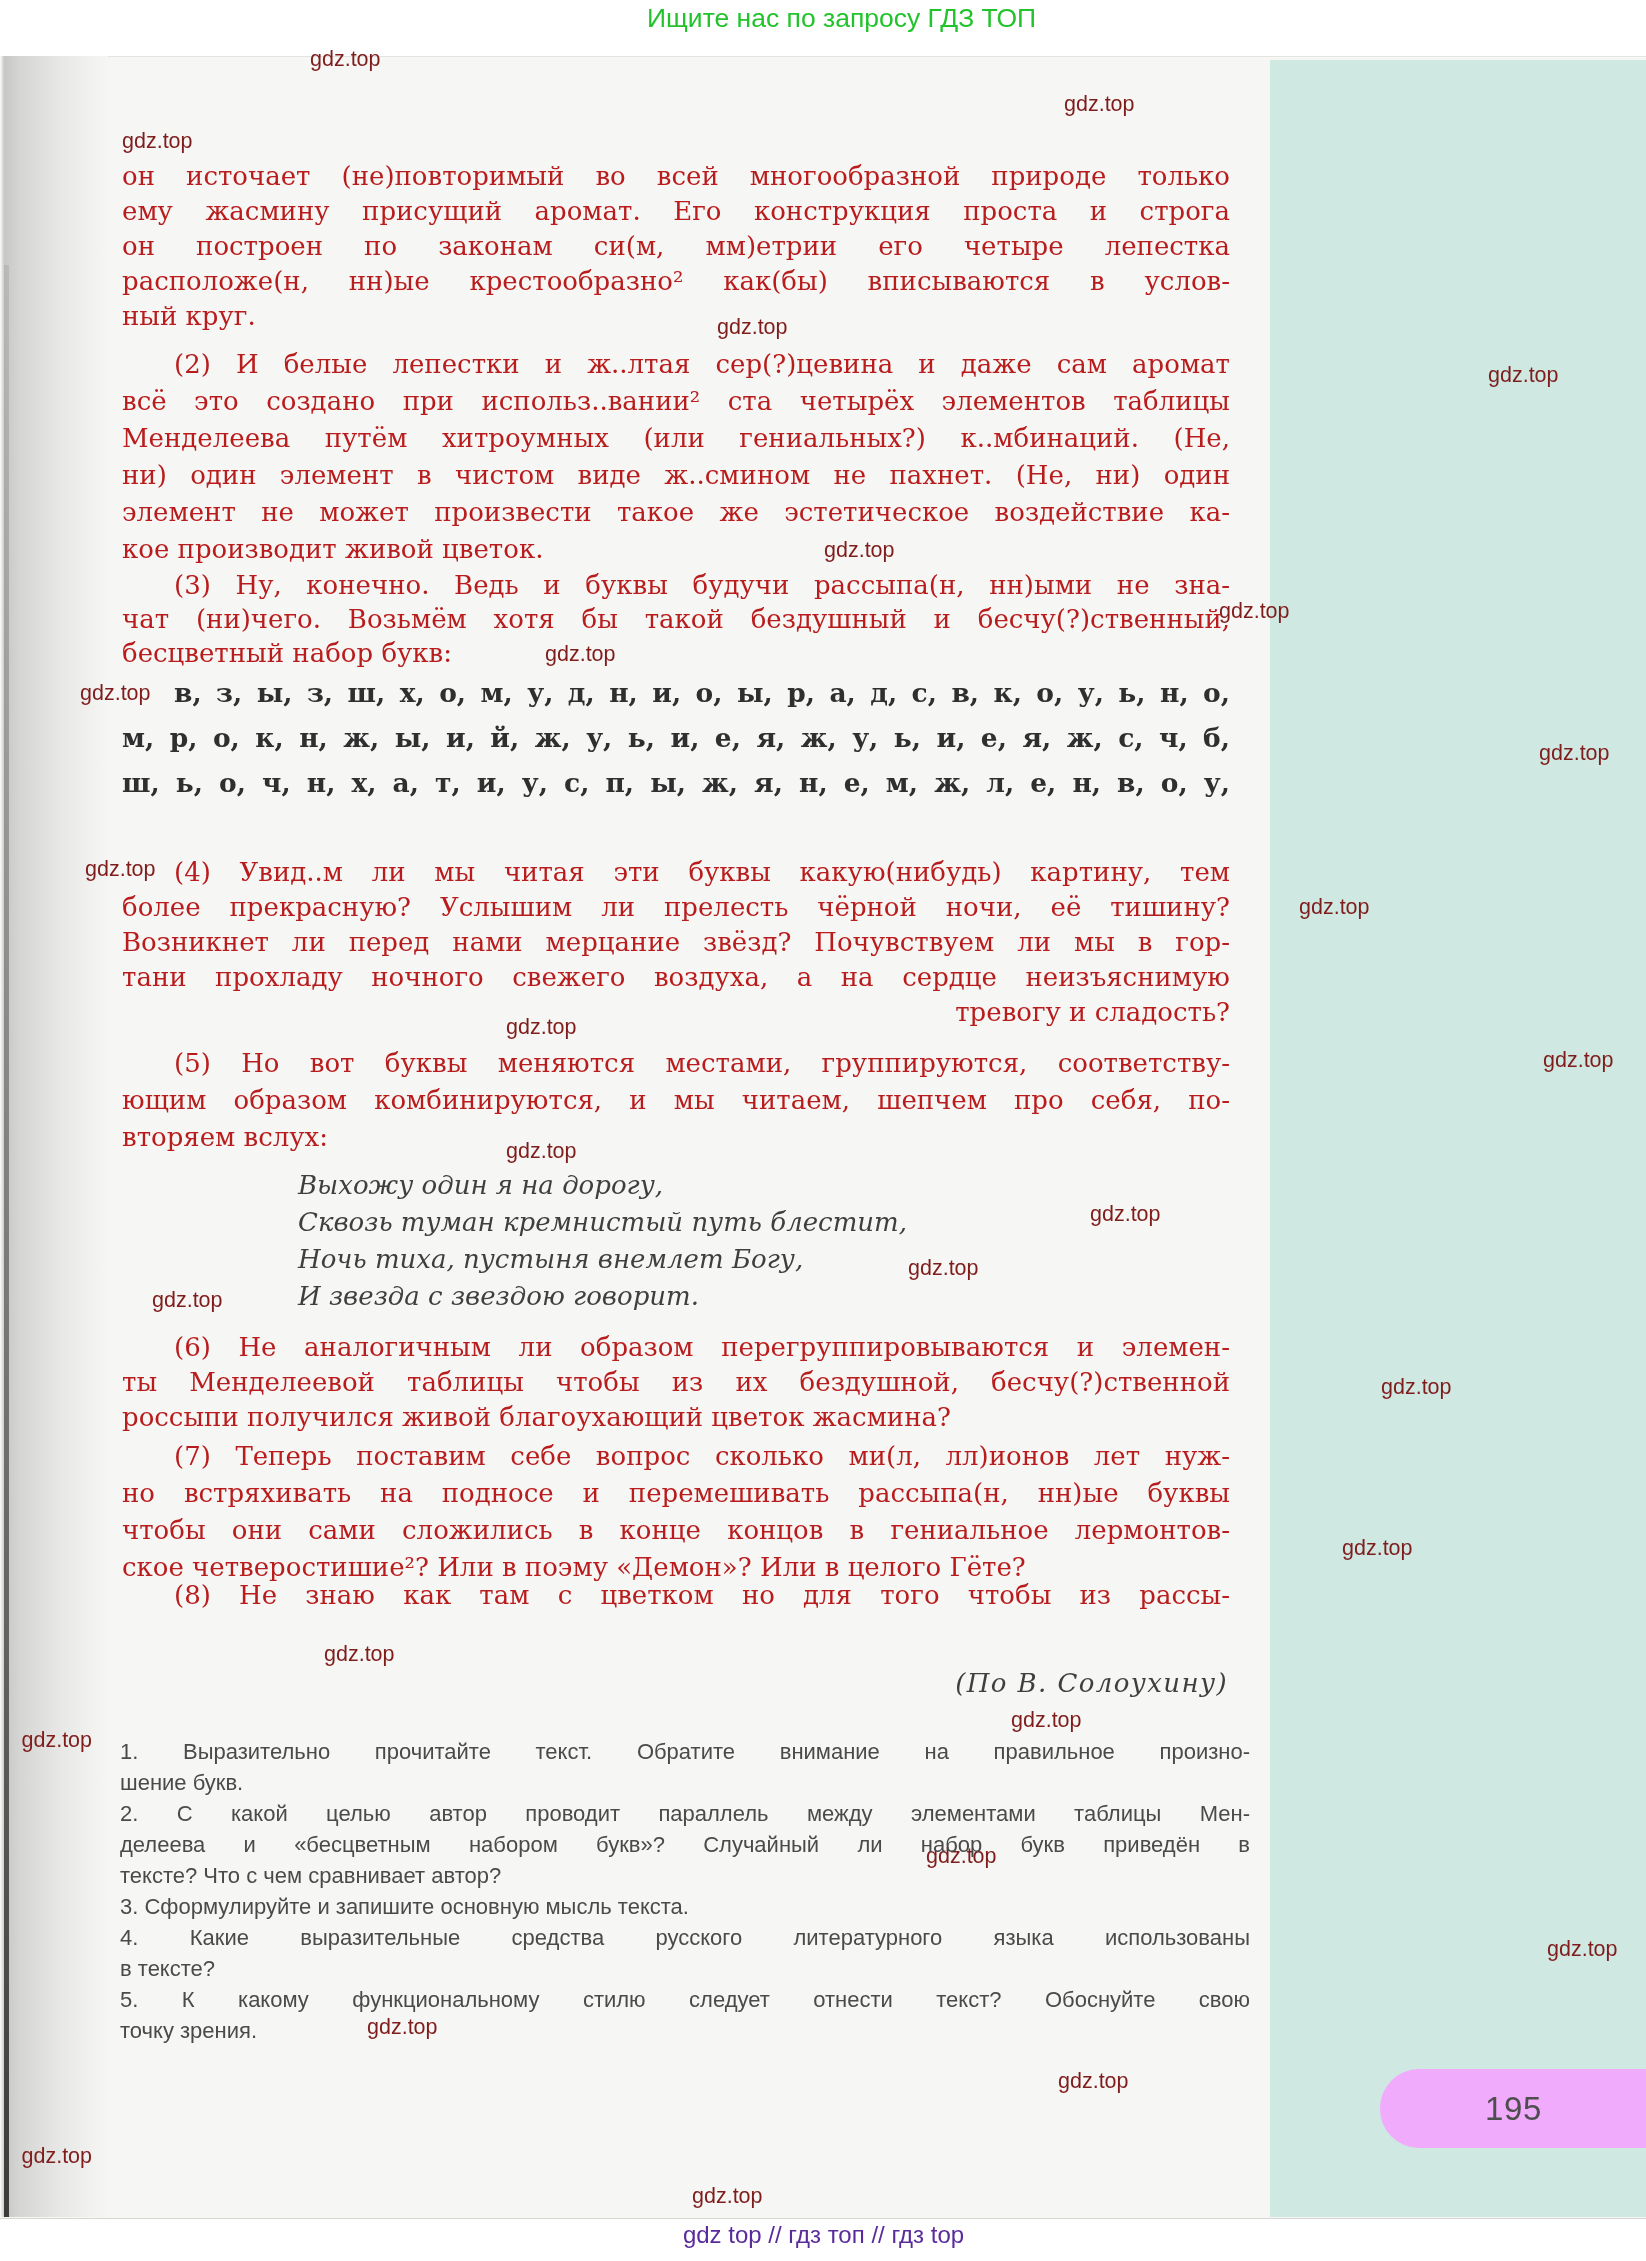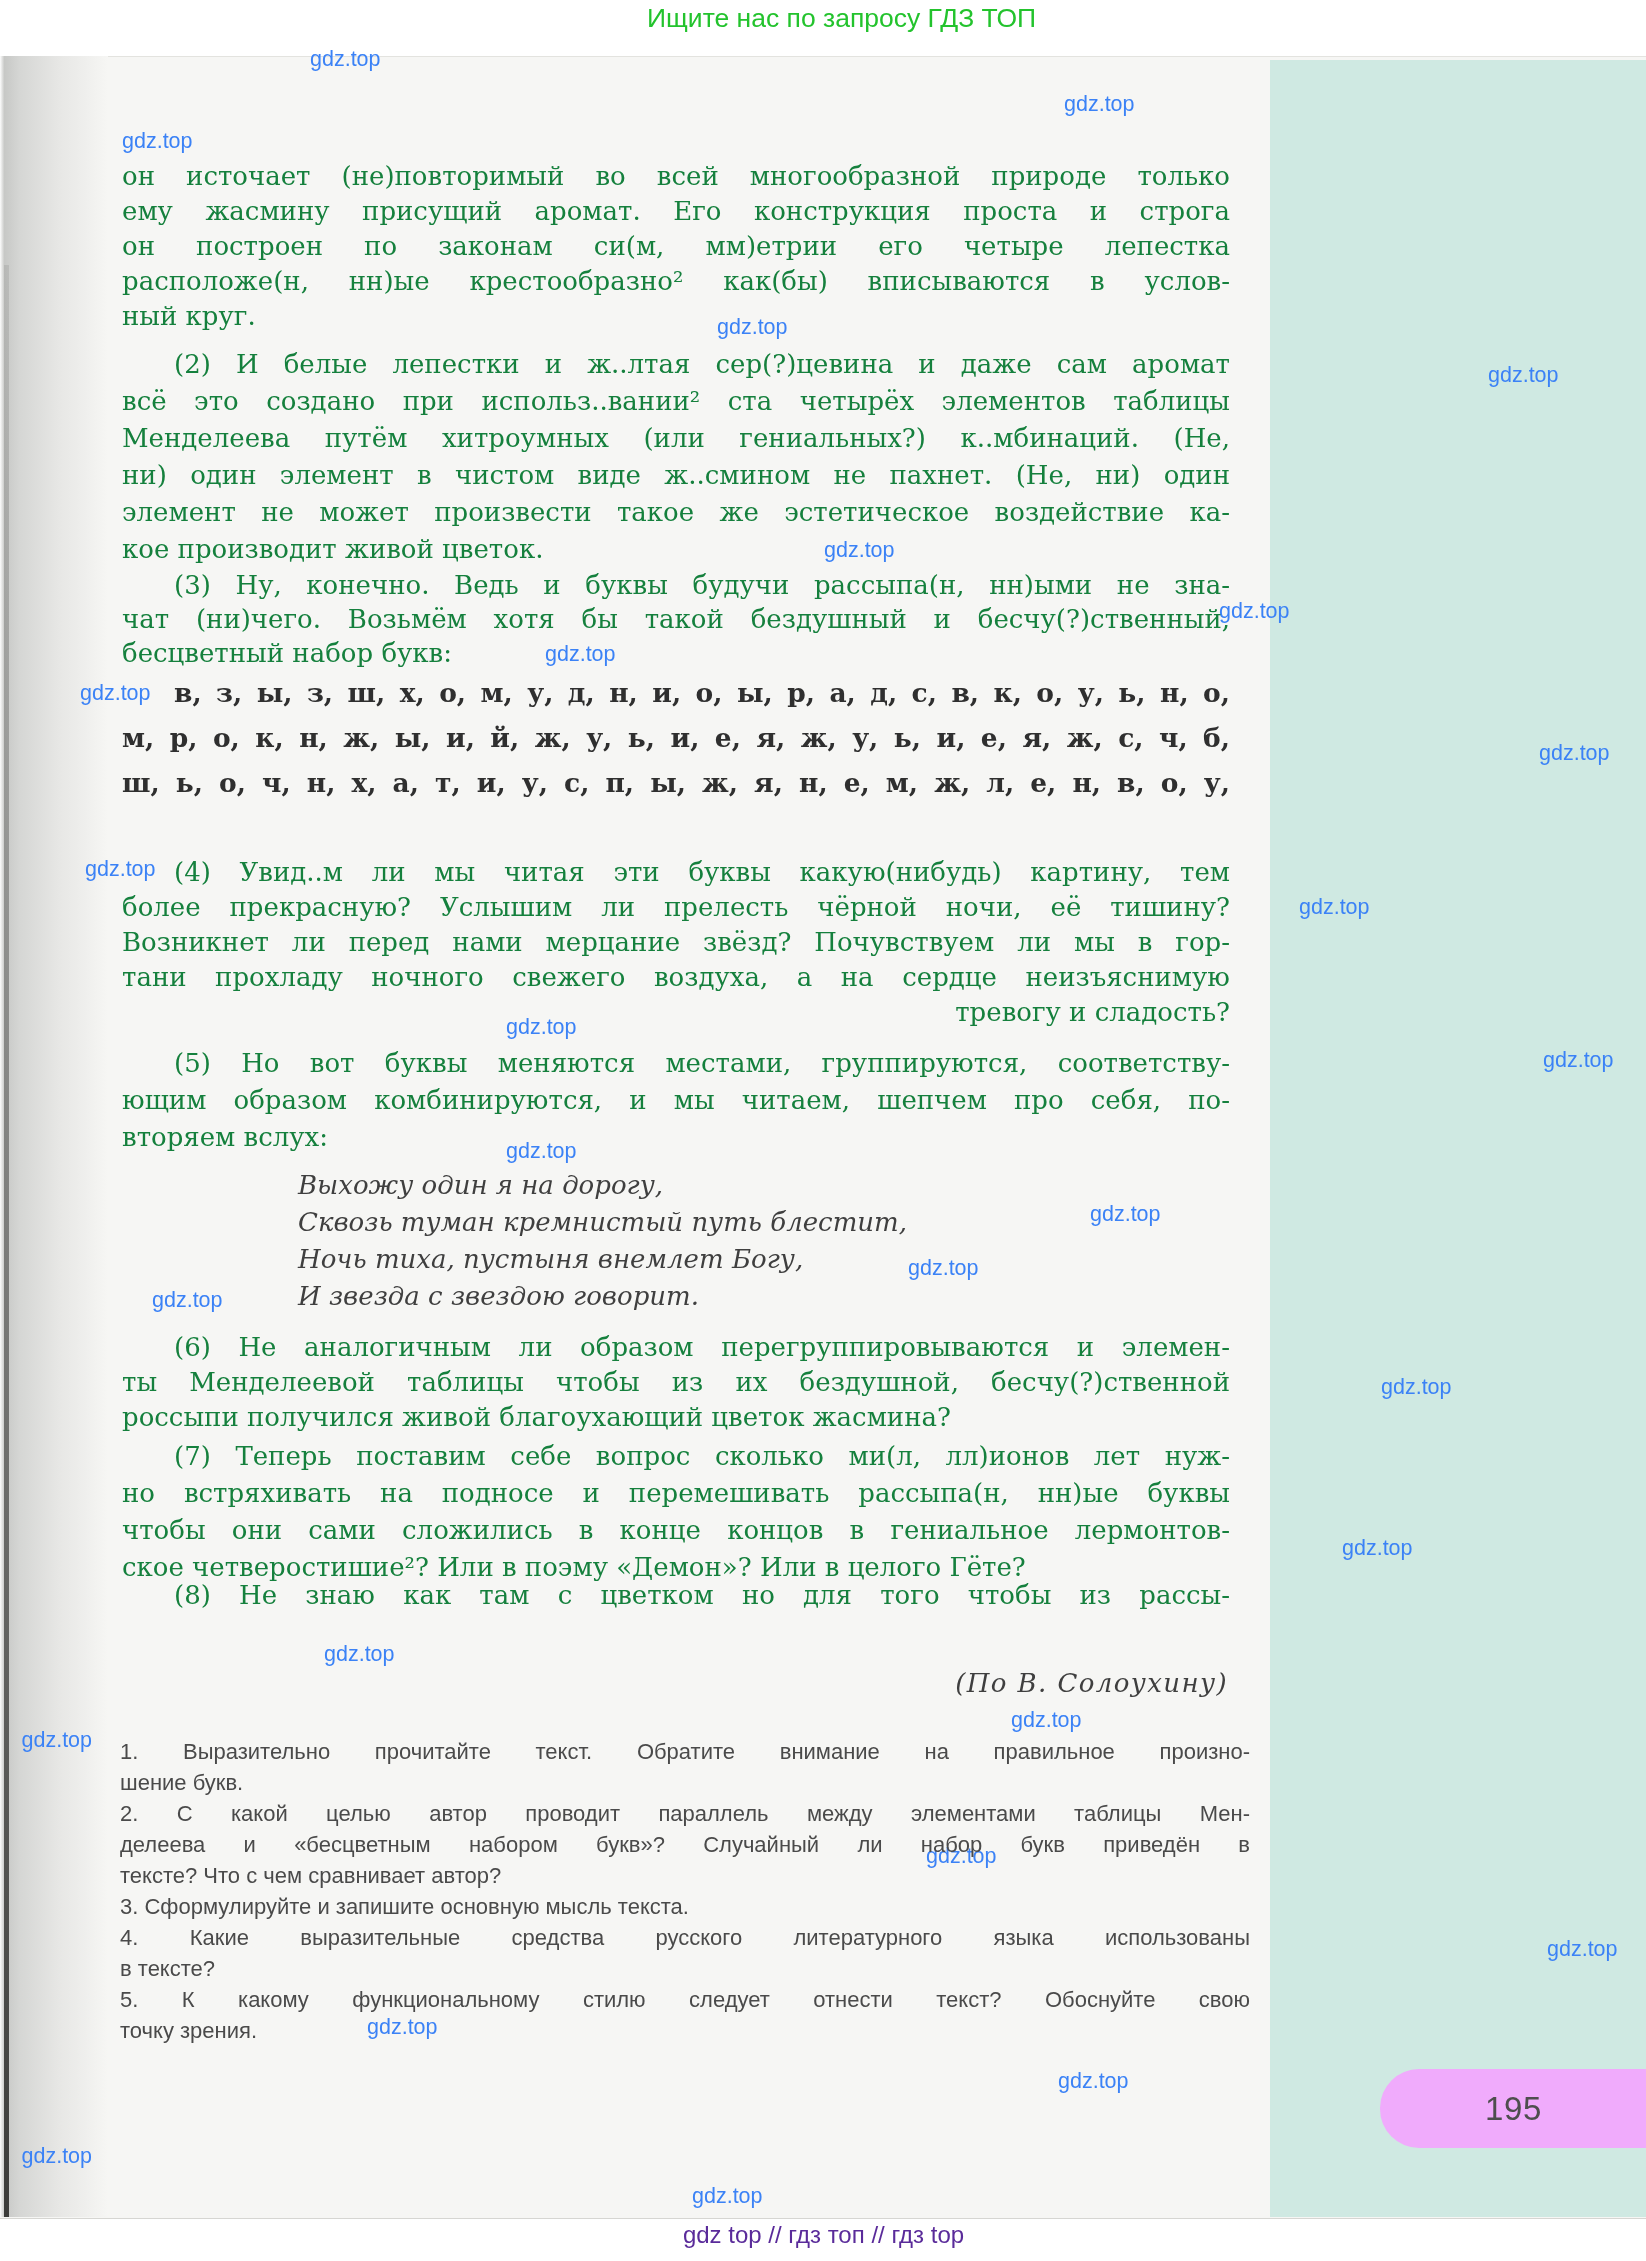--- a/index.html
+++ b/index.html
@@ -10,23 +10,23 @@
   .spine-gradient{position:absolute;left:0;top:56px;width:108px;height:2161px;
          background:linear-gradient(90deg,#fdfdfd 0%,#c7c8c6 4%,#d5d6d4 18%,#e7e7e5 55%,#f6f6f4 100%);}
   .gutter-line{position:absolute;left:3.6px;top:265px;width:5.7px;height:1952px;
          background:linear-gradient(180deg,rgba(70,70,68,0.12),rgba(50,50,48,0.55) 55%,rgba(35,35,33,0.85));}
   .teal-panel{position:absolute;left:1270px;top:60px;width:376px;height:2157px;background:#cfe9e2;}
   .page-pill{position:absolute;left:1380px;top:2069px;width:267px;height:79px;background:#f0abfc;
          border-radius:39px 0 0 39px;display:flex;align-items:center;justify-content:center;
          font-family:"Liberation Sans",sans-serif;font-size:33px;color:#4e4e4e;letter-spacing:0.7px;}
   .promo{position:absolute;left:647px;top:2.9px;font-family:"Liberation Sans",sans-serif;
          font-size:26.5px;color:#23c32d;white-space:nowrap;}
-  .wm{position:absolute;font-family:"Liberation Sans",sans-serif;font-size:21.5px;color:#3b82f6;
+  .wm{position:absolute;font-family:"Liberation Sans",sans-serif;font-size:21.5px;color:#7f1d1d;
          white-space:nowrap;}
-  .para{position:absolute;left:122px;width:1108px;color:#15803d;font-size:26px;}
+  .para{position:absolute;left:122px;width:1108px;color:#b91c1c;font-size:26px;}
   .para .ln{display:block;}
   .ln.j{text-align:justify;text-align-last:justify;text-justify:inter-word;}
   .ln.first{text-indent:52px;}
   .para.letters{font-weight:bold;color:#2f2f2f;font-size:26.5px;}
   .poem{position:absolute;left:298px;top:1167px;font-style:italic;color:#3f3f3f;font-size:26px;}
   .poem .ln{height:37px;line-height:37px;}
   .attribution{position:absolute;left:122px;top:1668px;width:1106px;text-align:right;
          font-style:italic;font-size:26px;letter-spacing:1.4px;color:#3f3f3f;}
   .tasks{position:absolute;left:120px;top:1736px;width:1130px;
          font-family:"Liberation Sans",sans-serif;font-size:22px;color:#4a4a4a;}

